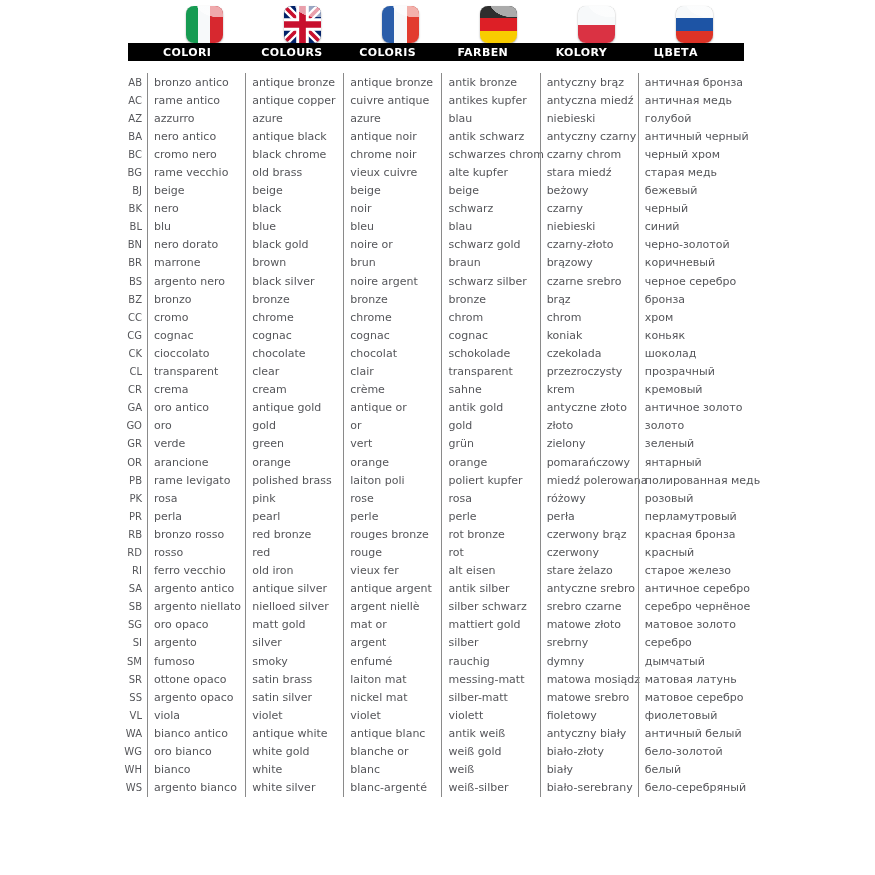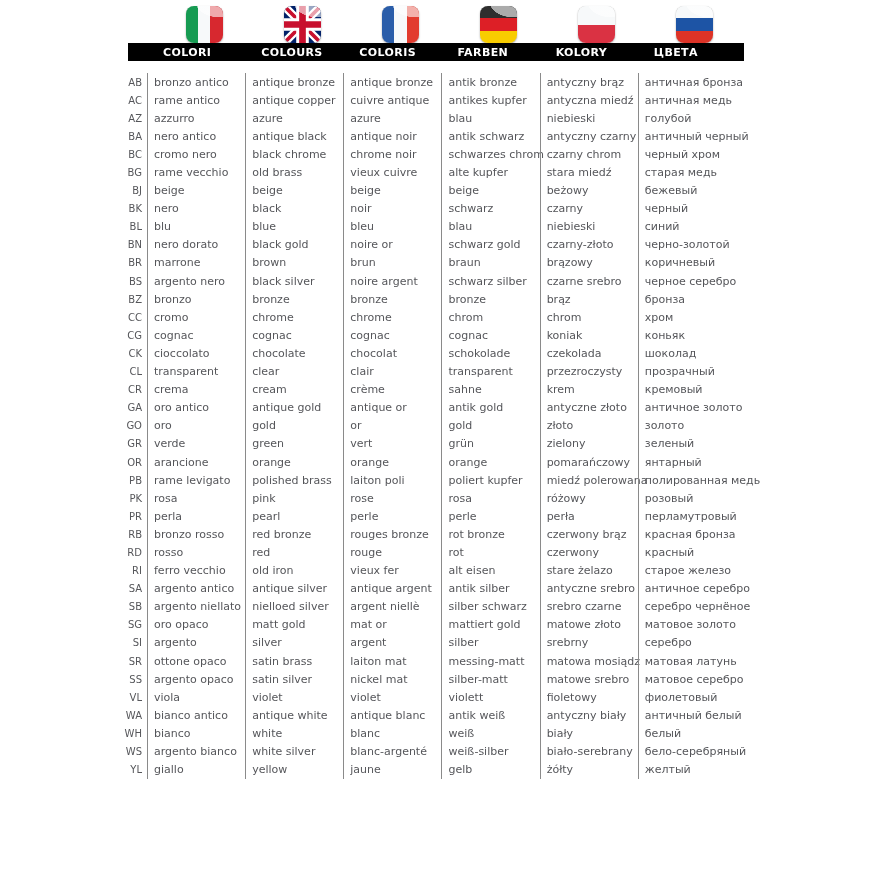--- a/index.html
+++ b/index.html
@@ -399,20 +399,29 @@
       <div class="row">
         <div class="cell-code">SI</div>
         <div class="cell">argento</div>
         <div class="cell">silver</div>
         <div class="cell">argent</div>
         <div class="cell">silber</div>
         <div class="cell">srebrny</div>
         <div class="cell">серебро</div>
       </div>
       <div class="row">
+        <div class="cell-code">SM</div>
+        <div class="cell">fumoso</div>
+        <div class="cell">smoky</div>
+        <div class="cell">enfumé</div>
+        <div class="cell">rauchig</div>
+        <div class="cell">dymny</div>
+        <div class="cell">дымчатый</div>
+      </div>
+      <div class="row">
         <div class="cell-code">SR</div>
         <div class="cell">ottone opaco</div>
         <div class="cell">satin brass</div>
         <div class="cell">laiton mat</div>
         <div class="cell">messing-matt</div>
         <div class="cell">matowa mosiądz</div>
         <div class="cell">матовая латунь</div>
       </div>
       <div class="row">
         <div class="cell-code">SS</div>
@@ -435,40 +444,40 @@
       <div class="row">
         <div class="cell-code">WA</div>
         <div class="cell">bianco antico</div>
         <div class="cell">antique white</div>
         <div class="cell">antique blanc</div>
         <div class="cell">antik weiß</div>
         <div class="cell">antyczny biały</div>
         <div class="cell">античный белый</div>
       </div>
       <div class="row">
+        <div class="cell-code">WG</div>
+        <div class="cell">oro bianco</div>
+        <div class="cell">white gold</div>
+        <div class="cell">blanche or</div>
+        <div class="cell">weiß gold</div>
+        <div class="cell">biało-złoty</div>
+        <div class="cell">бело-золотой</div>
+      </div>
+      <div class="row">
         <div class="cell-code">WH</div>
         <div class="cell">bianco</div>
         <div class="cell">white</div>
         <div class="cell">blanc</div>
         <div class="cell">weiß</div>
         <div class="cell">biały</div>
         <div class="cell">белый</div>
       </div>
       <div class="row">
         <div class="cell-code">WS</div>
         <div class="cell">argento bianco</div>
         <div class="cell">white silver</div>
         <div class="cell">blanc-argenté</div>
         <div class="cell">weiß-silber</div>
         <div class="cell">biało-serebrany</div>
         <div class="cell">бело-серебряный</div>
       </div>
-      <div class="row">
-        <div class="cell-code">YL</div>
-        <div class="cell">giallo</div>
-        <div class="cell">yellow</div>
-        <div class="cell">jaune</div>
-        <div class="cell">gelb</div>
-        <div class="cell">żółty</div>
-        <div class="cell">желтый</div>
-      </div>
     </div>
 </div>
 
 </body></html>

